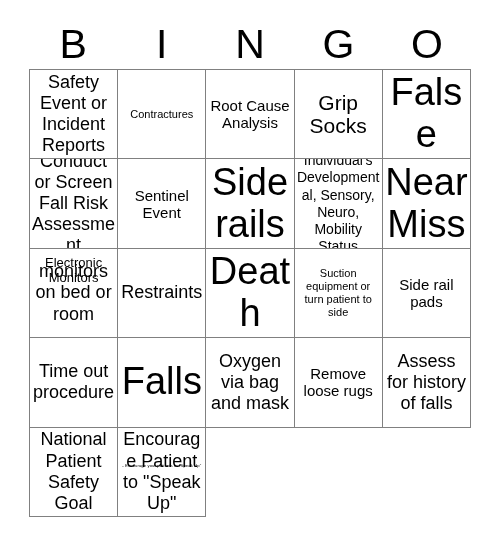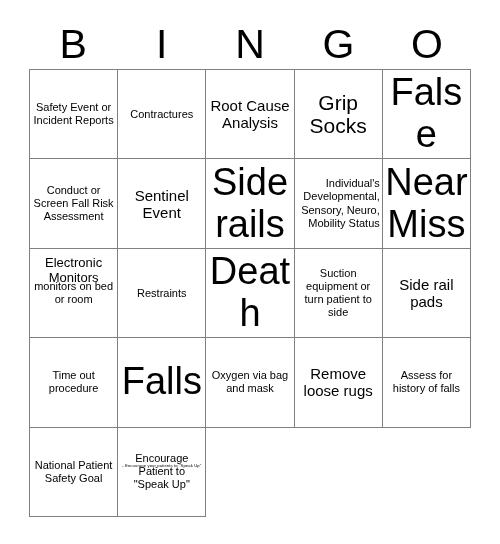--- a/index.html
+++ b/index.html
@@ -74,23 +74,23 @@
 
   .cell-text {
     display: block;
     width: 100%;
     text-align: center;
     line-height: 1.12;
     word-wrap: break-word;
   }
 
   
-  .fs-xs   { font-size: 11px;  line-height: 1.22; text-align: right; }
+  .fs-xs   { font-size: 14px;  line-height: 1.22; }
   .fs-sm   { font-size: 11px;   line-height: 1.20; }
-  .fs-md   { font-size: 11px; line-height: 1.18; }
+  .fs-md   { font-size: 18px; line-height: 1.18; }
   .fs-lg   { font-size: 15px;   line-height: 1.14; }
   .fs-xl   { font-size: 21px;   line-height: 1.12; }
   .fs-xxl  { font-size: 38px;   line-height: 1.10; }
 
   
   .overlay-text {
     position: absolute;
     left: 0;
     width: 100%;
     text-align: center;

